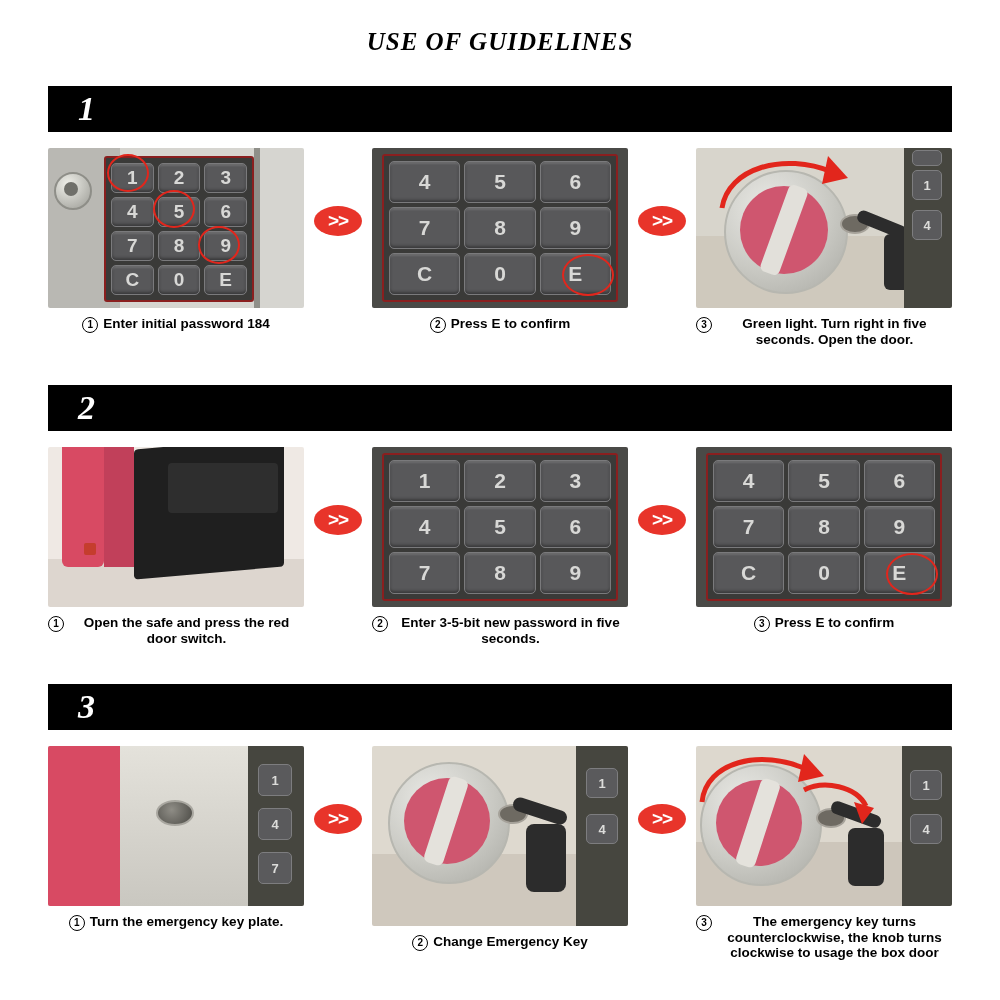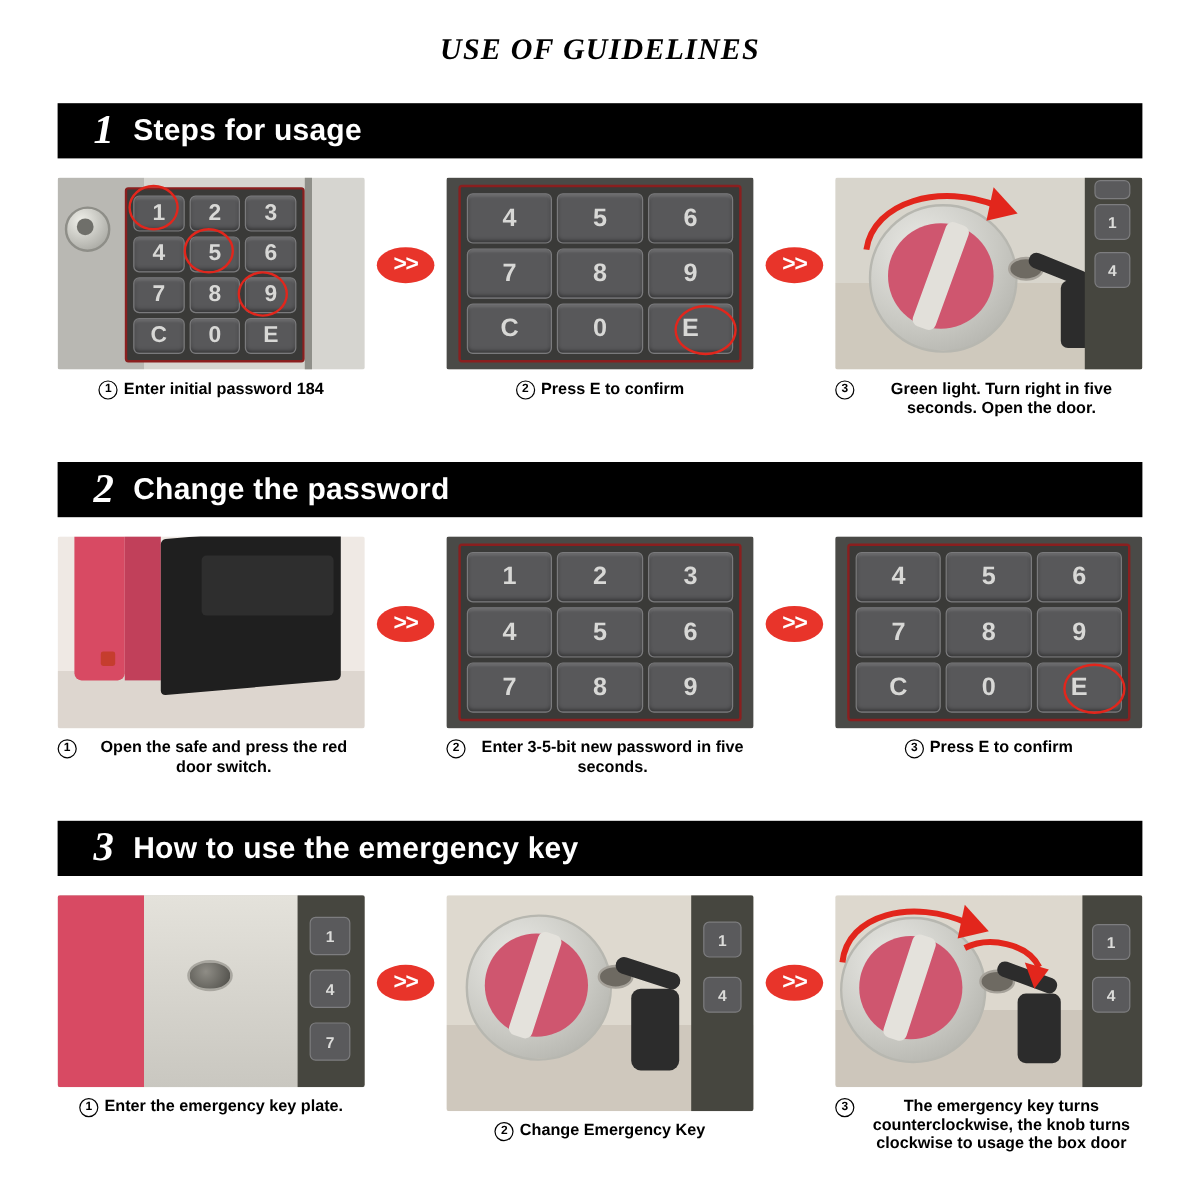--- a/index.html
+++ b/index.html
@@ -204,21 +204,20 @@
   }
 </style>
 </head>
 <body>
 
 <div class="page-title">USE OF GUIDELINES</div>
 
 <div class="section section-1">
   <div class="section-header">
     <span class="section-num">1</span>
-    <span class="section-title">Steps for usage</span>
   </div>
 
   <div class="steps-row">
 
     <div class="step">
       <div class="step-figure">
         <div class="photo" style="background:linear-gradient(90deg,#b9b8b3 0 28%,#d6d5d0 28% 100%);"></div>
 
         <div style="position:absolute;left:6px;top:24px;width:34px;height:34px;border-radius:50%;background:radial-gradient(circle at 35% 30%,#efefe9,#9b9b95);border:2px solid #8e8e88;"></div>
         <div style="position:absolute;left:16px;top:34px;width:14px;height:14px;border-radius:50%;background:#6f6f6a;"></div>
@@ -302,21 +301,20 @@
         <span>Green light. Turn right in five seconds. Open the door.</span>
       </div>
     </div>
 
   </div>
 </div>
 
 <div class="section section-2">
   <div class="section-header">
     <span class="section-num">2</span>
-    <span class="section-title">Change the password</span>
   </div>
 
   <div class="steps-row">
 
     <div class="step">
       <div class="step-figure">
         <div class="photo" style="background:linear-gradient(180deg,#efe9e4 0 70%,#ddd6cf 70% 100%);"></div>
         <div style="position:absolute;left:14px;top:0;width:42px;height:120px;background:#d84a63;border-radius:0 0 6px 6px;"></div>
         <div style="position:absolute;left:56px;top:0;width:30px;height:120px;background:#c1405a;"></div>
         <div style="position:absolute;left:86px;top:-4px;width:150px;height:130px;background:#1f1f1f;border-radius:4px;transform:skewY(-5deg);"></div>
@@ -379,39 +377,38 @@
         <span>Press E to confirm</span>
       </div>
     </div>
 
   </div>
 </div>
 
 <div class="section section-3">
   <div class="section-header">
     <span class="section-num">3</span>
-    <span class="section-title">How to use the emergency key</span>
   </div>
 
   <div class="steps-row">
 
     <div class="step">
       <div class="step-figure">
         <div class="photo" style="background:#cdcbc4;"></div>
         <div style="position:absolute;left:0;top:0;width:72px;height:100%;background:#d84a63;"></div>
         <div style="position:absolute;left:72px;top:0;width:128px;height:100%;background:linear-gradient(180deg,#e4e2db,#c9c7c0);"></div>
         <div style="position:absolute;left:108px;top:54px;width:34px;height:22px;border-radius:50%;background:radial-gradient(circle at 40% 35%,#8f8d86,#4a4944);border:2px solid #a9a7a0;"></div>
         <div class="side-strip" style="right:0;top:0;width:56px;bottom:0;background:#46463f;"></div>
         <div class="side-key" style="right:12px;top:18px;width:32px;height:30px;">1</div>
         <div class="side-key" style="right:12px;top:62px;width:32px;height:30px;">4</div>
         <div class="side-key" style="right:12px;top:106px;width:32px;height:30px;">7</div>
       </div>
       <div class="step-caption">
         <span class="circled">1</span>
-        <span>Enter the emergency key plate.</span>
+        <span>Turn the emergency key plate.</span>
       </div>
     </div>
 
     <div class="arrow">
       <div class="arrow-ellipse">&gt;&gt;</div>
     </div>
 
     <div class="step">
       <div class="step-figure" style="height:180px">
         <div class="photo" style="background:linear-gradient(180deg,#ded9cf 0 60%,#cfc8bd 60% 100%);"></div>

